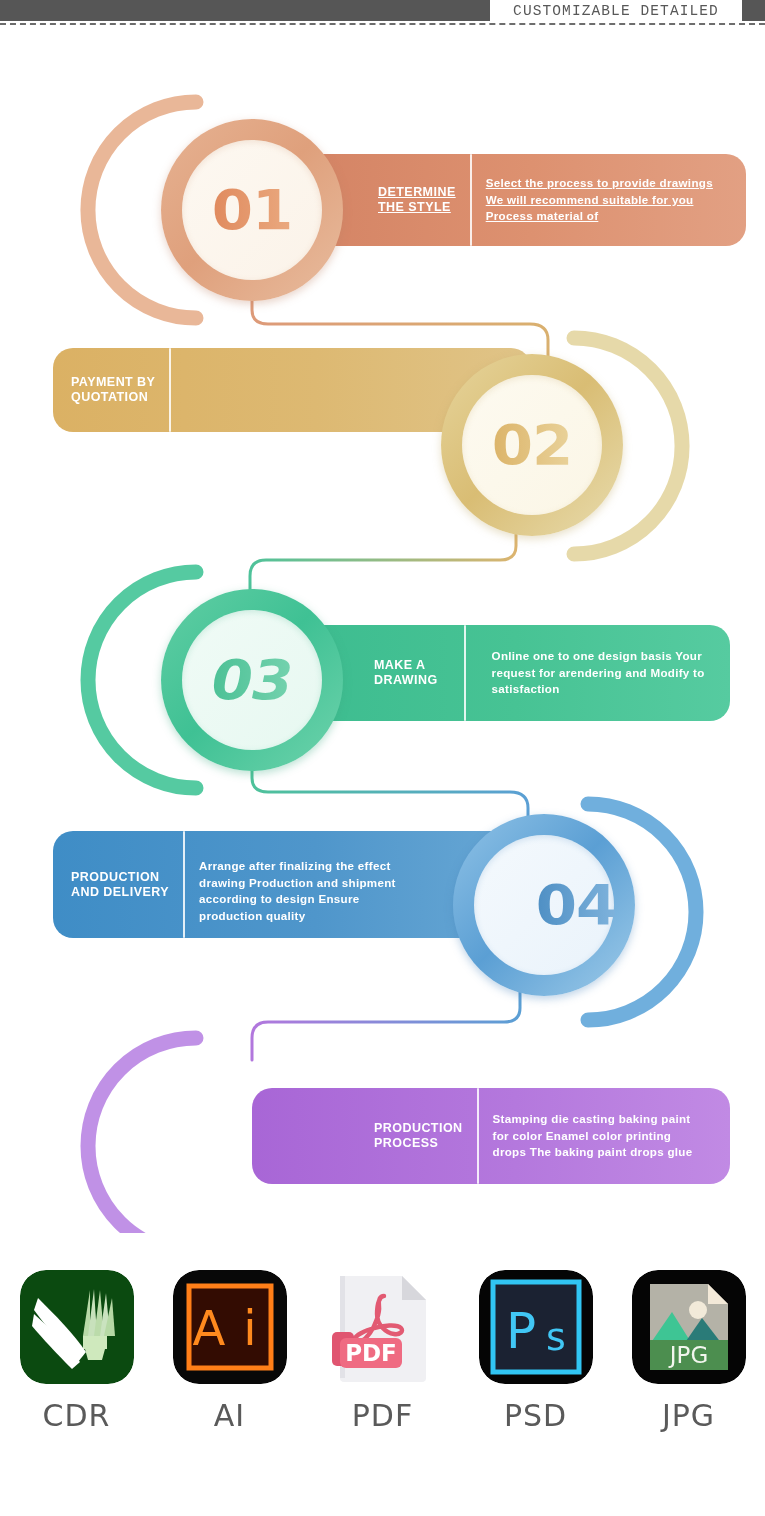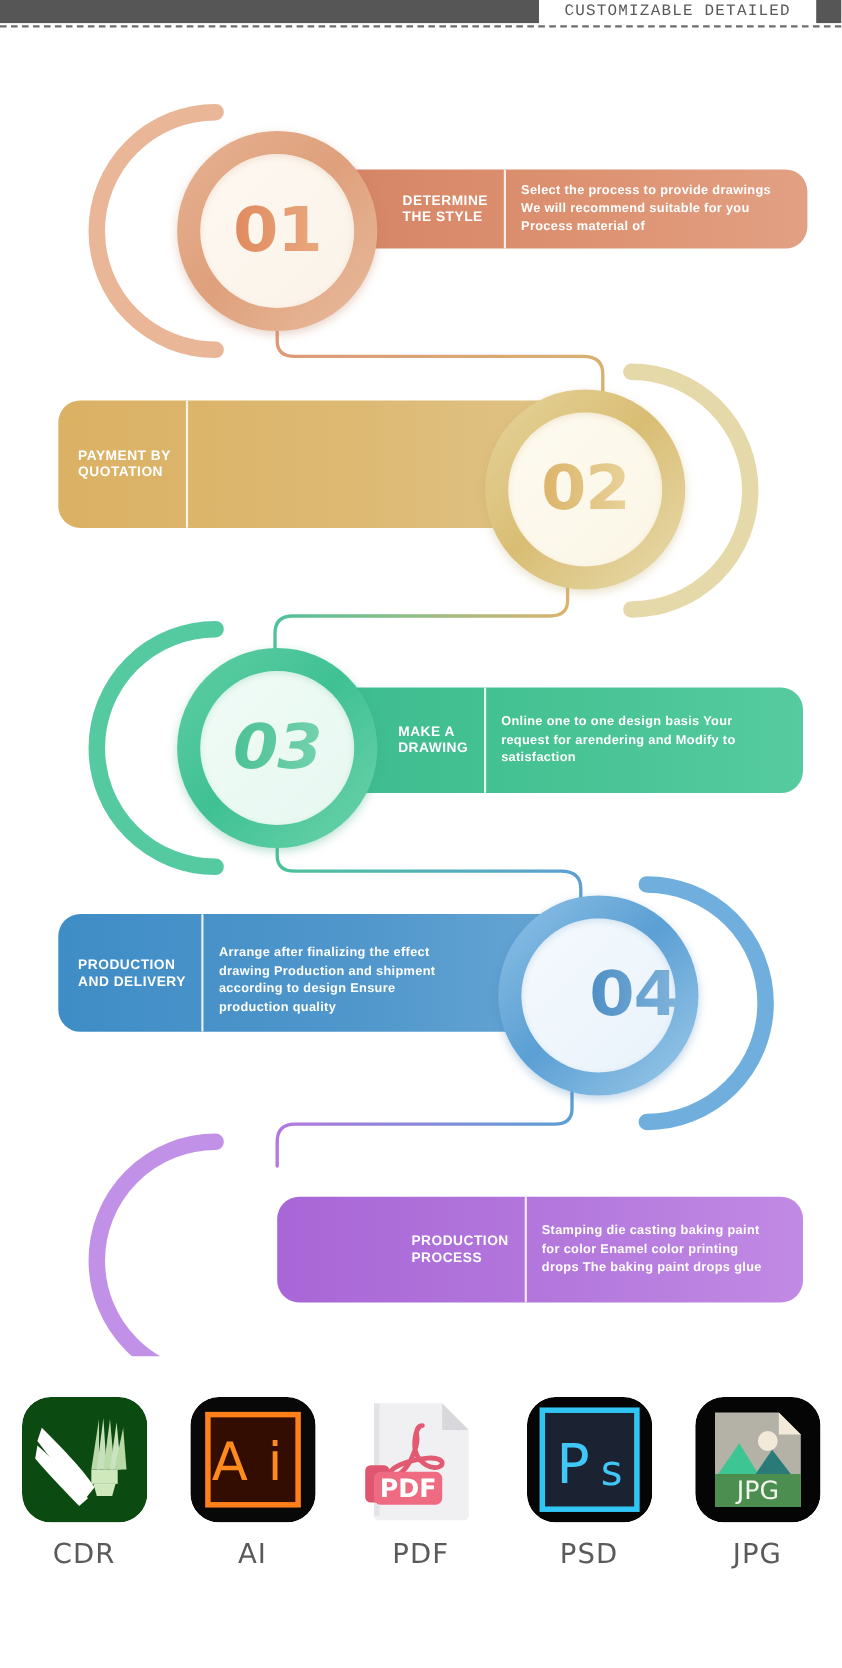--- a/index.html
+++ b/index.html
@@ -106,21 +106,21 @@
   .badge.b5 .num{background:linear-gradient(90deg,#b06fd8,#c89ce6);-webkit-background-clip:text;background-clip:text;color:transparent;}
 
   
   .formats{
     position:absolute;left:0;top:1270px;width:765px;height:200px;
     display:flex;align-items:flex-start;justify-content:space-around;
   }
   .fmt{width:140px;display:flex;flex-direction:column;align-items:center;}
   .fmt-tile{width:114px;height:114px;border-radius:26px;overflow:hidden;position:relative;}
   .fmt-label{
-    margin-top:14px;font-size:25px;color:#5a5a5a;letter-spacing:1px;
+    margin-top:14px;font-size:30px;color:#5a5a5a;letter-spacing:1px;
     font-family:"DejaVu Sans",sans-serif;
   }
 </style>
 </head>
 <body>
 
 <div class="hdr">
   <div class="hdr-bar left"></div>
   <div class="hdr-bar right"></div>
   <div class="hdr-title">CUSTOMIZABLE DETAILED</div>
@@ -161,50 +161,50 @@
 
     <path d="M574,310 A90,90 0 1,1 574,526" fill="none" stroke="#e5d7a4" stroke-width="15" stroke-linecap="round" opacity=".95"></path>
 
     <path d="M196,544 A90,90 0 1,0 196,760" fill="none" stroke="#4cc79c" stroke-width="15" stroke-linecap="round" opacity=".95"></path>
 
     <path d="M588,776 A90,90 0 1,1 588,992" fill="none" stroke="#68abdb" stroke-width="15" stroke-linecap="round" opacity=".95"></path>
 
     <path d="M196,1010 A90,90 0 1,0 196,1226" fill="none" stroke="#bd8be5" stroke-width="15" stroke-linecap="round" opacity=".95"></path>
   </svg>
 
-  <div class="panel p1 right-anchor" style="left:256px;top:126px;width:478px;height:72px;">
+  <div class="panel p1 right-anchor" style="left:268px;top:126px;width:478px;height:92px;text-decoration:underline;">
     <div style="width:88px;"></div>
     <div class="p-title">DETERMINE
 THE STYLE</div>
     <div class="p-sep"></div>
     <div class="p-body">Select the process to provide drawings
 We will recommend suitable for you
 Process material of</div>
   </div>
   <div class="badge b1" style="left:161px;top:91px;">
     <div class="ring-outer"></div>
     <div class="ring-inner">
       <span class="num">01</span>
     </div>
   </div>
 
-  <div class="panel p2 left-anchor" style="left:53px;top:336px;width:478px;height:116px;">
+  <div class="panel p2 left-anchor" style="left:53px;top:320px;width:478px;height:84px;">
     <div class="p-title">PAYMENT BY
 QUOTATION</div>
     <div class="p-sep"></div>
     <div style="flex:1 1 auto;"></div>
   </div>
   <div class="badge b2" style="left:441px;top:326px;">
     <div class="ring-outer"></div>
     <div class="ring-inner">
       <span class="num">02</span>
     </div>
   </div>
 
-  <div class="panel p3 right-anchor" style="left:252px;top:597px;width:478px;height:96px;">
+  <div class="panel p3 right-anchor" style="left:252px;top:597px;width:478px;height:96px;gap:12px;">
     <div style="width:88px;"></div>
     <div class="p-title">MAKE A
 DRAWING</div>
     <div class="p-sep"></div>
     <div class="p-body">Online one to one design basis Your
 request for arendering and Modify to
 satisfaction</div>
   </div>
   <div class="badge b3" style="left:161px;top:561px;">
     <div class="ring-outer"></div>

